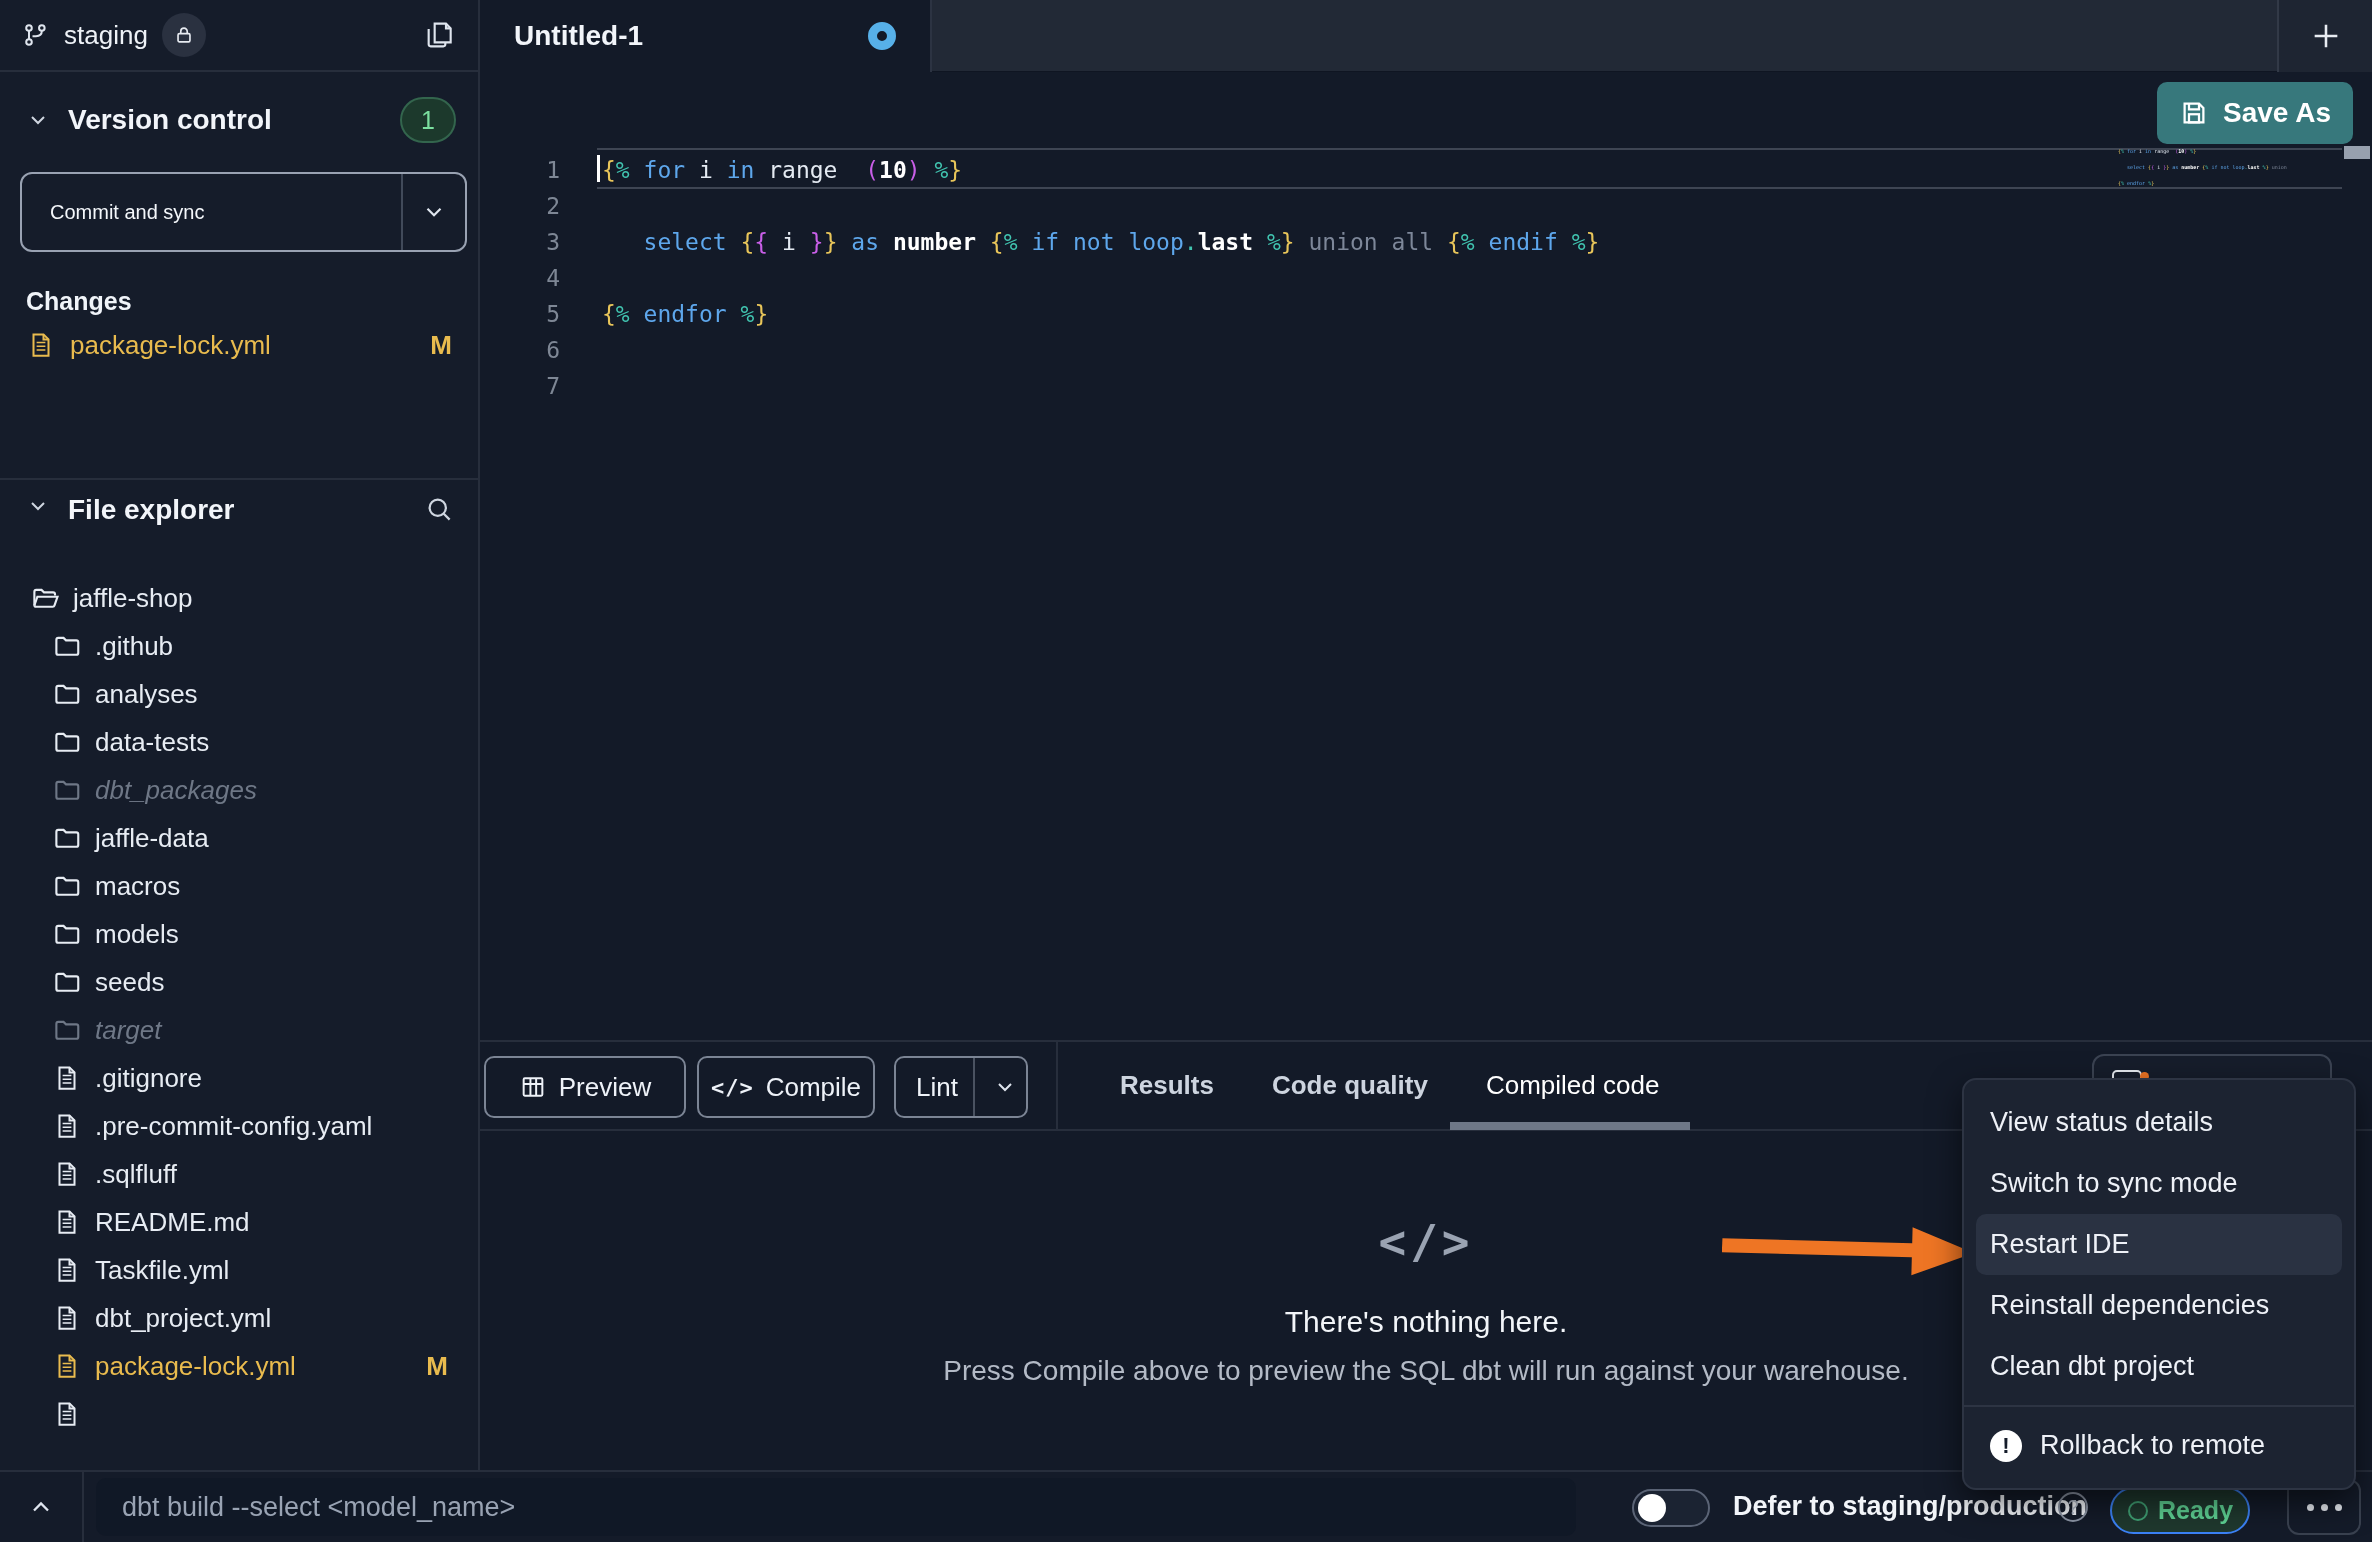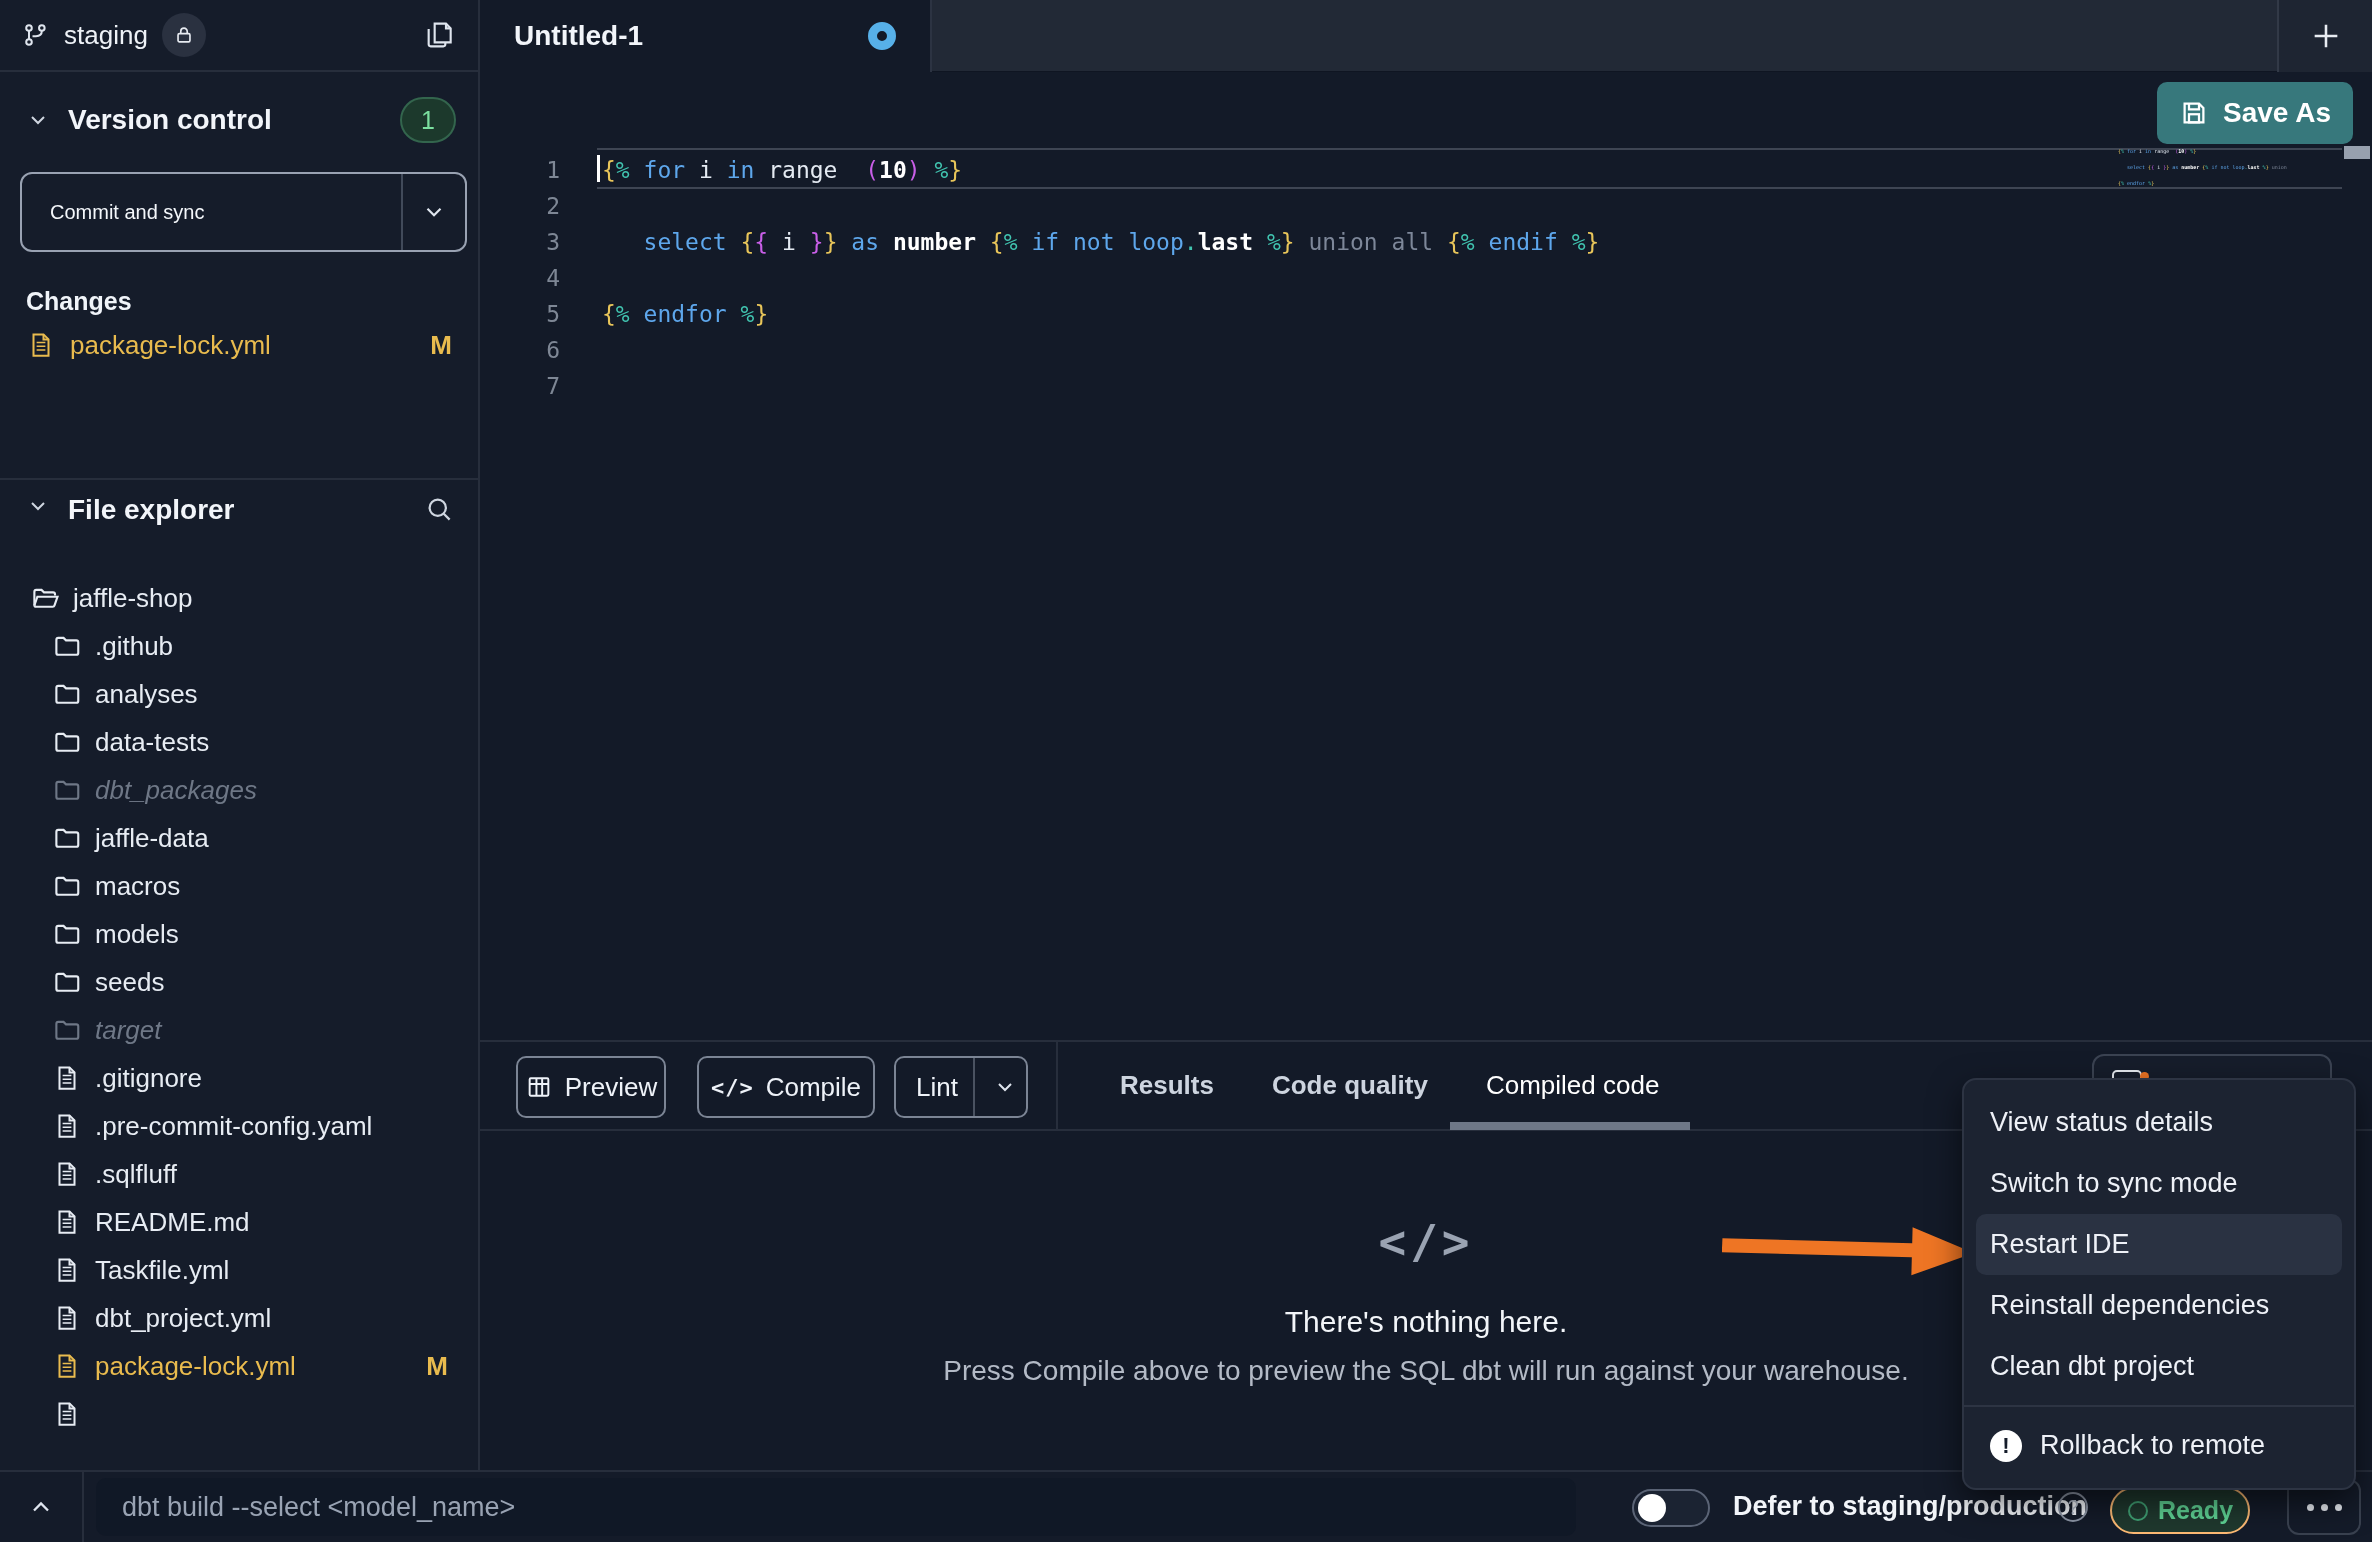--- a/index.html
+++ b/index.html
@@ -72,21 +72,21 @@
   .scroll-thumb{position:absolute;left:1864px;top:74px;width:26px;height:13px;background:#97a0ae}
   .saveas{position:absolute;left:1677px;top:10px;width:196px;height:62px;background:#37787C;border-radius:10px;
           display:flex;align-items:center;justify-content:center;gap:14px;color:#fff;font-size:28px;
           font-weight:600;cursor:pointer;z-index:3}
 
   
   .panel{position:absolute;left:480px;top:1040px;width:1892px;height:430px;background:#131a28;border-top:2px solid #272e3c}
   .panel-header-border{position:absolute;left:480px;top:1129px;width:1892px;height:2px;background:#272e3c}
   .pbtn{position:absolute;height:62px;border:2px solid #7b8494;border-radius:10px;display:flex;
         align-items:center;justify-content:center;gap:12px;color:#eef2f8;font-size:26px;cursor:pointer;background:transparent}
-  .pbtn-preview{left:516px;top:1056px;width:150px}
+  .pbtn-preview{left:484px;top:1056px;width:202px}
   .pbtn-compile{left:697px;top:1056px;width:178px}
   .pbtn-lint{left:894px;top:1056px;width:134px;justify-content:flex-start;padding-left:20px}
   .lint-div{position:absolute;left:77px;top:0;width:2px;height:100%;background:#4a5261}
   .lint-caret{position:absolute;left:86px;top:0;width:46px;height:100%;display:flex;align-items:center;justify-content:center}
   .code-glyph{font-family:"DejaVu Sans Mono",monospace;font-weight:700;font-size:22px;letter-spacing:1px}
   .header-vdiv{position:absolute;left:1056px;top:1042px;width:2px;height:87px;background:#272e3c}
   .ptabs{position:absolute;left:1120px;top:1042px;height:87px;display:flex;align-items:center;gap:58px}
   .ptab{font-size:26px;color:#cdd4df;font-weight:600;cursor:pointer}
   .ptab.active{color:#ffffff;font-weight:400}
   .tab-underline{position:absolute;left:1450px;top:1122px;width:240px;height:8px;background:#6e7787}
@@ -119,21 +119,21 @@
   .cmd-input{position:absolute;left:96px;top:1478px;width:1480px;height:58px;background:#101826;border-radius:10px;
              display:flex;align-items:center;padding:0 26px;color:#99a3b3;font-size:27px;cursor:text}
   .toggle{position:absolute;left:1632px;top:1489px;width:78px;height:38px;border-radius:19px;
           border:2px solid #5a6375;background:#1b2332;cursor:pointer}
   .knob{position:absolute;left:4px;top:3px;width:28px;height:28px;border-radius:50%;background:#fff}
   .defer-label{position:absolute;left:1733px;top:1470px;height:72px;display:flex;align-items:center;
                font-weight:700;font-size:27px;color:#f2f5f9}
   .help-ic{position:absolute;left:2058px;top:1492px;width:30px;height:30px;border:2px solid #8b94a4;border-radius:50%;
            color:#aeb7c6;font-size:20px;display:flex;align-items:center;justify-content:center;cursor:pointer}
   .ready{position:absolute;left:2110px;top:1487px;width:140px;height:47px;border-radius:24px;background:#1f382e;
-         border:2px solid #fdba74;display:flex;align-items:center;padding:0 16px;gap:10px}
+         border:2px solid #3b82f6;display:flex;align-items:center;padding:0 16px;gap:10px}
   .ready-ring{width:20px;height:20px;border-radius:50%;border:2.5px solid #3f9e72;flex:none}
   .ready-txt{font-size:25px;font-weight:600;color:#5ed193}
   .more-btn{position:absolute;left:2287px;top:1479px;width:74px;height:56px;border:2px solid #39414f;border-radius:12px;
             display:flex;align-items:center;justify-content:center;gap:7px;cursor:pointer}
   .dot{width:7px;height:7px;border-radius:50%;background:#e8ecf2}
   svg{display:block}
 </style>
 </head>
 <body>
 

